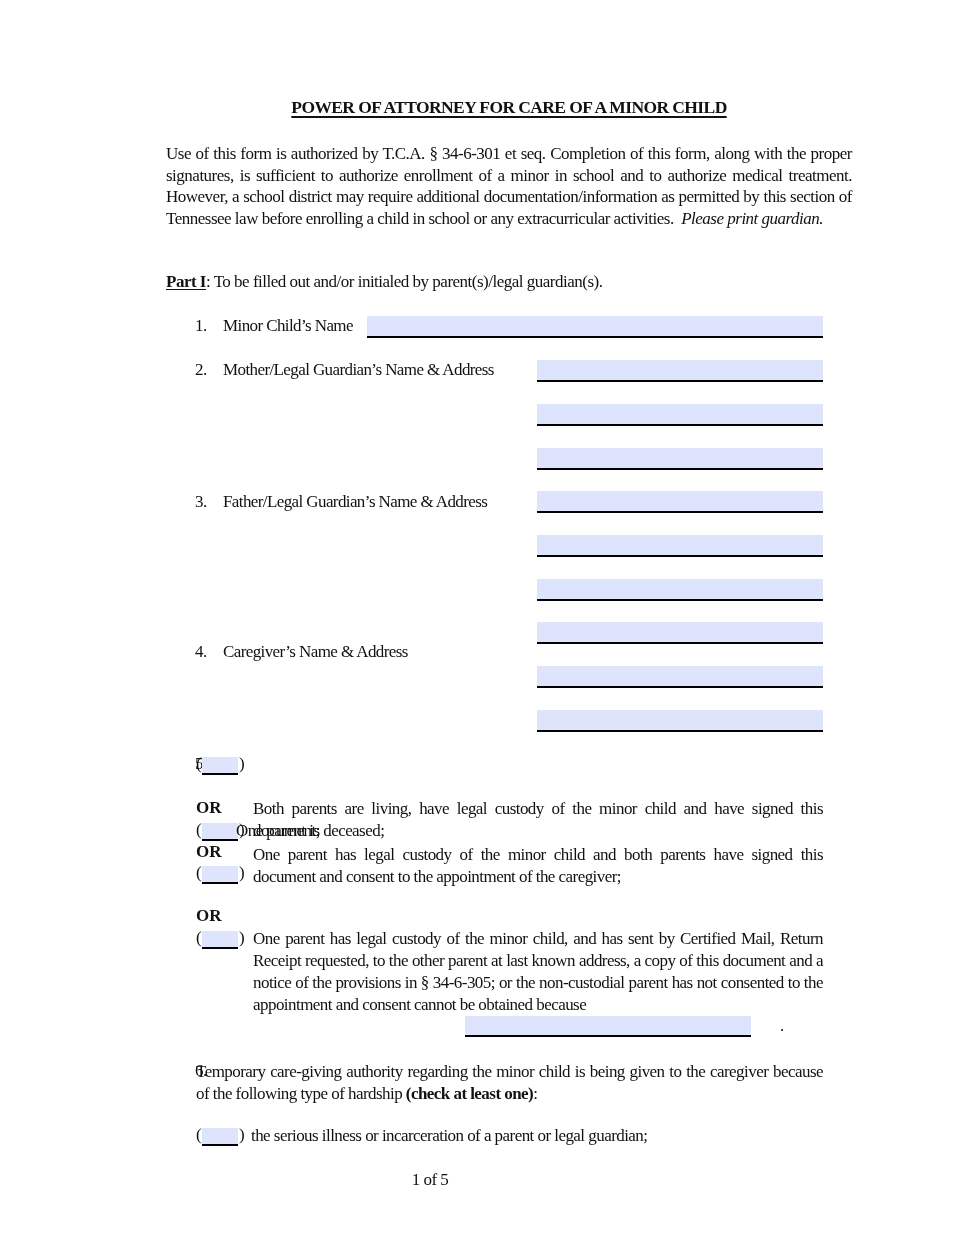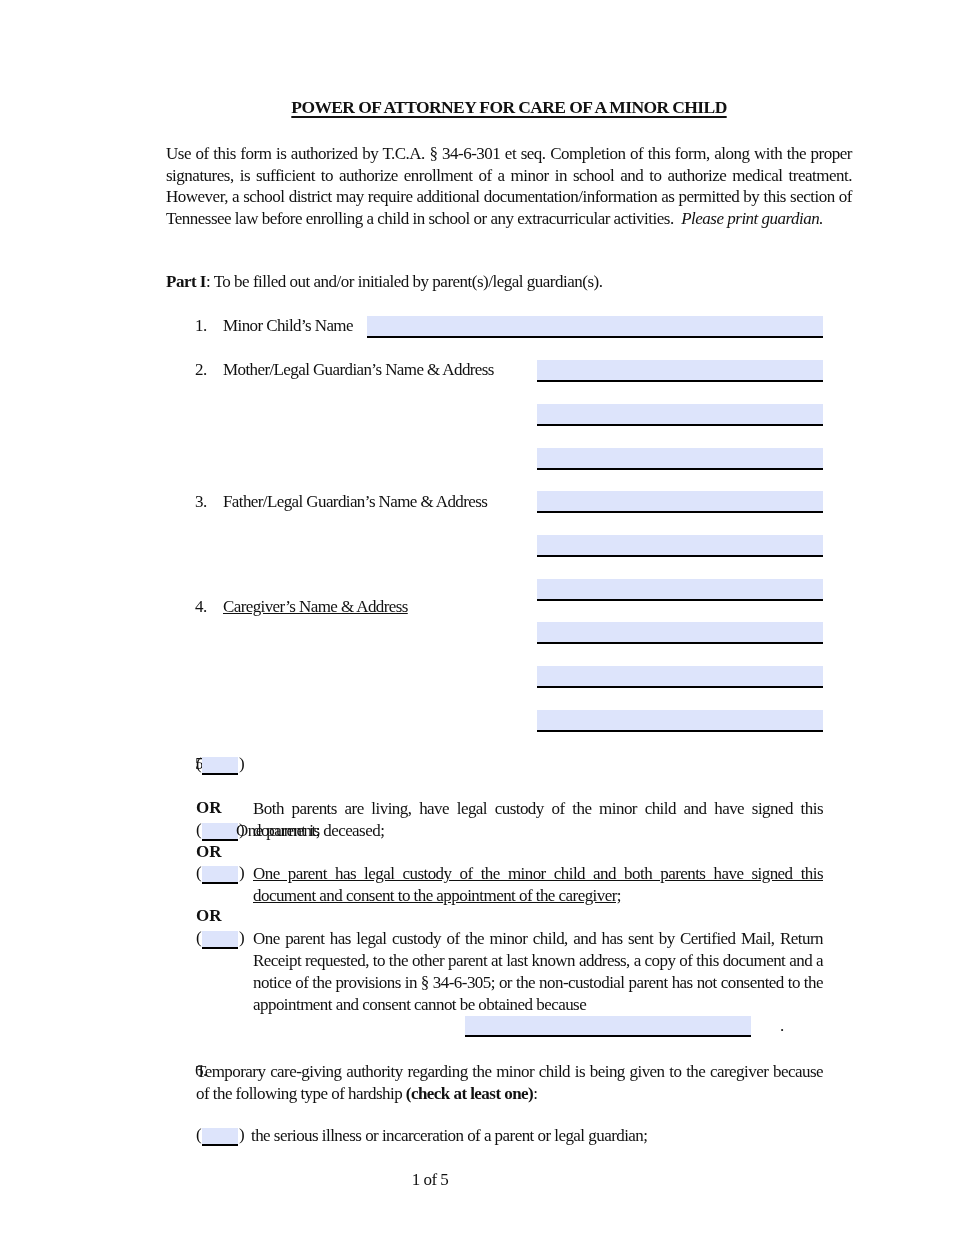--- a/index.html
+++ b/index.html
@@ -14,21 +14,21 @@
     left: 0; width: 962px; top: 97px; text-align: center;
     font-weight: bold; font-size: 17.5px; letter-spacing: -0.6px;
   }
   .title span { text-decoration: underline; text-underline-offset: 3px; text-decoration-thickness: 2px; }
   .intro {
     left: 138px; width: 686px; top: 143px;
     font-size: 17px; line-height: 21.5px; text-align: justify; letter-spacing: -0.5px;
   }
   .intro i { font-style: italic; }
   .part { left: 138px; top: 272px; font-size: 17px; letter-spacing: -0.5px; }
-  .part b { text-underline-offset: 2px; }
+  .part b { text-decoration: underline; text-underline-offset: 2px; }
   .label { font-size: 17px; letter-spacing: -0.6px; white-space: nowrap; }
   .num { display: inline-block; width: 28px; }
   .field {
     position: absolute; background: #dde4fb; border-bottom: 2.5px solid #000;
     height: 20px; box-sizing: content-box;
   }
   .paren { position: absolute; font-size: 17px; }
   .cb {
     position: absolute; width: 36px; height: 16px; background: #dde4fb;
     border-bottom: 2px solid #000; border-radius: 0;
@@ -63,21 +63,21 @@
 <div class="field" style="left:537px; top:404px; width:286px;"></div>
 <div class="field" style="left:537px; top:448px; width:286px;"></div>
 
 <div class="abs label" style="left:167px; top:492px;">
   <span class="num">3.</span><span>Father/Legal Guardian’s Name &amp; Address</span>
 </div>
 <div class="field" style="left:537px; top:491px; width:286px;"></div>
 <div class="field" style="left:537px; top:535px; width:286px;"></div>
 <div class="field" style="left:537px; top:579px; width:286px;"></div>
 
-<div class="abs label" style="left:167px; top:597px;text-decoration:underline;">
+<div class="abs label" style="left:167px; top:642px;">
   <span class="num">4.</span><span>Caregiver’s Name &amp; Address</span>
 </div>
 <div class="field" style="left:537px; top:622px; width:286px;"></div>
 <div class="field" style="left:537px; top:666px; width:286px;"></div>
 <div class="field" style="left:537px; top:710px; width:286px;"></div>
 
 <div class="abs label" style="left:167px; top:754px;">5.</div>
 
 <span class="paren" style="left:196px; top:754px;">(</span>
 <div class="cb" style="left:202px; top:757px;"></div>
@@ -89,21 +89,21 @@
 <span class="paren" style="left:196px; top:820px;">(</span>
 <div class="cb" style="left:202px; top:823px;"></div>
 <span class="paren" style="left:239px; top:820px;">)</span>
 <div class="opt" style="left:236px; top:820px; width:570px;">One parent is deceased;</div>
 
 <div class="or" style="top:842px;">OR</div>
 
 <span class="paren" style="left:196px; top:863px;">(</span>
 <div class="cb" style="left:202px; top:866px;"></div>
 <span class="paren" style="left:239px; top:863px;">)</span>
-<div class="opt" style="left:253px; top:863px; width:570px;text-decoration:underline;">One parent has legal custody of the minor child and both parents have signed this document and consent to the appointment of the caregiver;</div>
+<div class="opt" style="left:253px; top:844px; width:570px;">One parent has legal custody of the minor child and both parents have signed this document and consent to the appointment of the caregiver;</div>
 
 <div class="or" style="top:906px;">OR</div>
 
 <span class="paren" style="left:196px; top:928px;">(</span>
 <div class="cb" style="left:202px; top:931px;"></div>
 <span class="paren" style="left:239px; top:928px;">)</span>
 <div class="opt" style="left:253px; top:928px; width:570px; text-align-last:left;">
   <span>One parent has legal custody of the minor child, and has sent by Certified Mail, Return Receipt requested, to the other parent at last known address, a copy of this document and a notice of the provisions in § 34-6-305; or the non-custodial parent has not consented to the appointment and consent cannot be obtained because</span>
 </div>
 <div class="field" style="left:465px; top:1016px; width:286px; height:19px;"></div>

